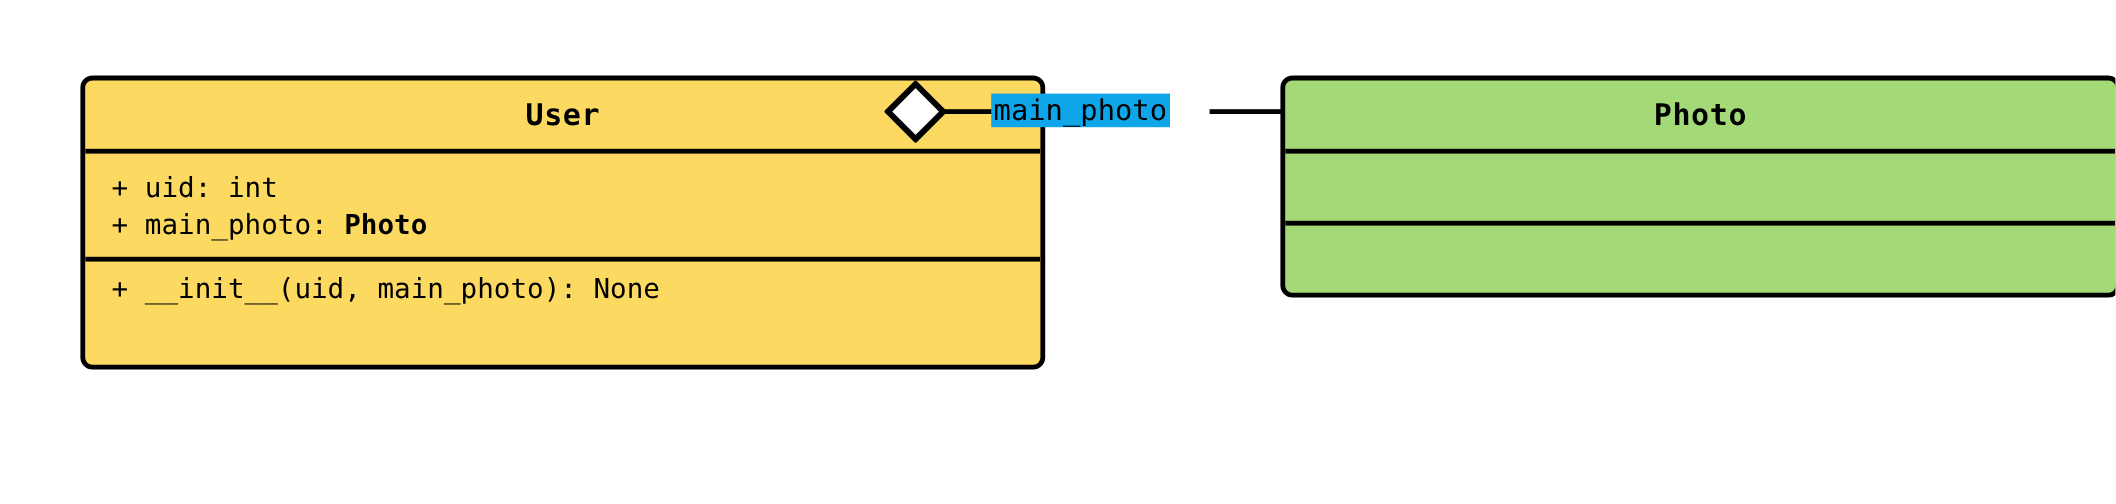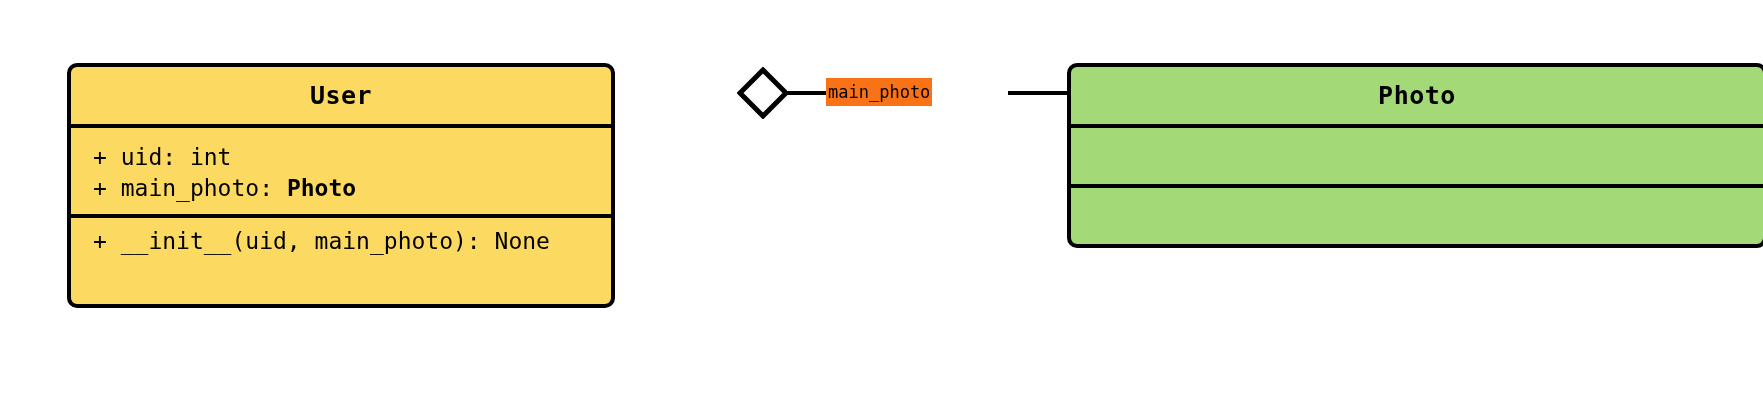--- a/index.html
+++ b/index.html
@@ -25,21 +25,21 @@
     box-sizing: border-box;
     border: 4px solid #000000;
     border-radius: 10px;
     overflow: hidden;
     display: flex;
     flex-direction: column;
   }
   .uml-class.user-class {
     left: 67px;
     top: 63px;
-    width: 548px;
+    width: 804px;
     height: 245px;
     background: #fcd961;
   }
   .uml-class.photo-class {
     left: 1067px;
     top: 63px;
     width: 700px;
     height: 185px;
     background: #a3d977;
     border-top-right-radius: 10px;
@@ -119,25 +119,25 @@
   .assoc-line-right {
     left: 1008px;
     top: 91px;
     width: 61px;
   }
   .assoc-label {
     position: absolute;
     left: 826px;
     top: 78px;
     font-family: "DejaVu Sans Mono", monospace;
-    font-size: 17px;
+    font-size: 24px;
     line-height: 28px;
     color: #000000;
     white-space: nowrap;
-    background: #f97316;
+    background: #0ea5e9;
     padding: 0 2px;
   }
 </style>
 </head>
 <body>
 
 <div id="canvas">
 
   <div class="uml-class user-class">
 

